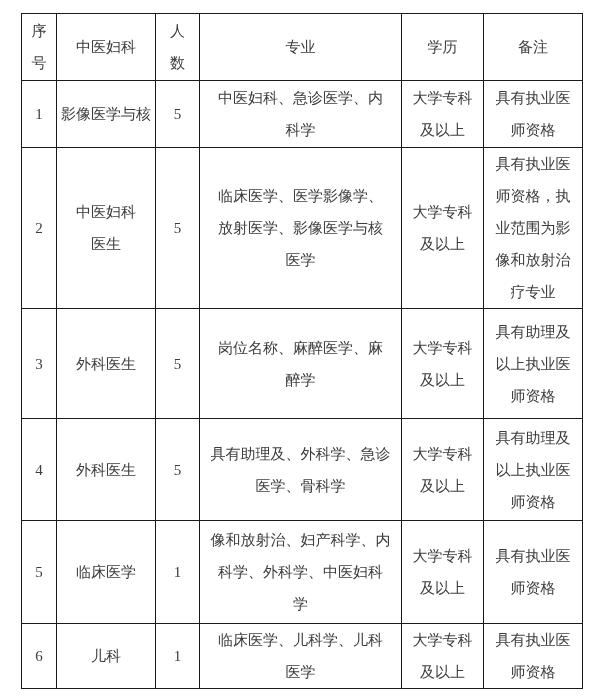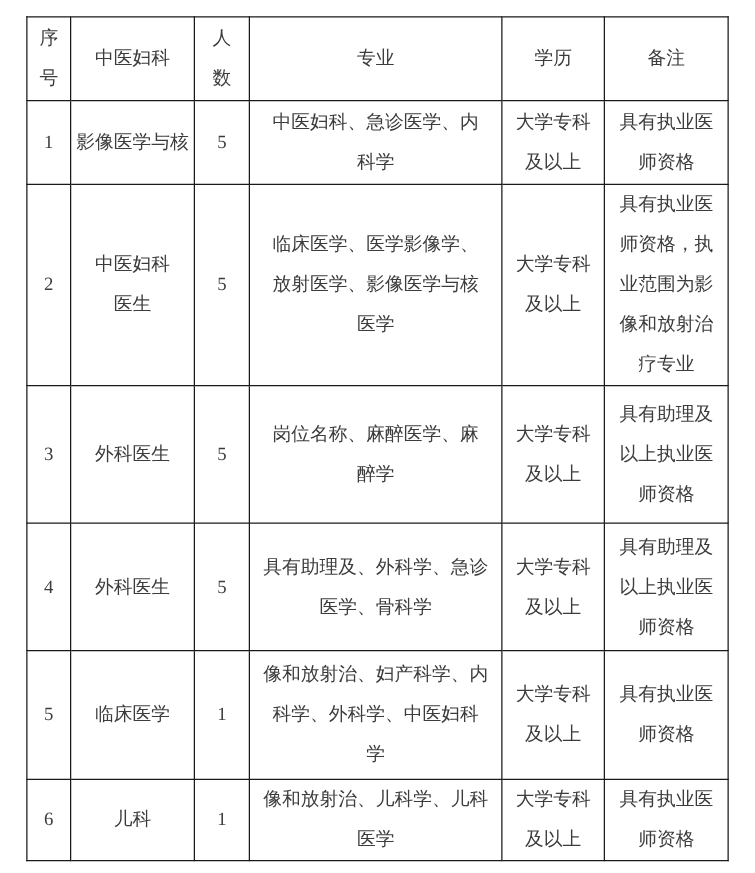--- a/index.html
+++ b/index.html
@@ -142,21 +142,21 @@
         <td>大学专科
 及以上</td>
         <td>具有执业医
 师资格</td>
       </tr>
 
       <tr class="r-6">
         <td>6</td>
         <td>儿科</td>
         <td>1</td>
-        <td>像和放射治、儿科学、儿科
+        <td>临床医学、儿科学、儿科
 医学</td>
         <td>大学专科
 及以上</td>
         <td>具有执业医
 师资格</td>
       </tr>
     </tbody>
   </table>
 </div>
 

